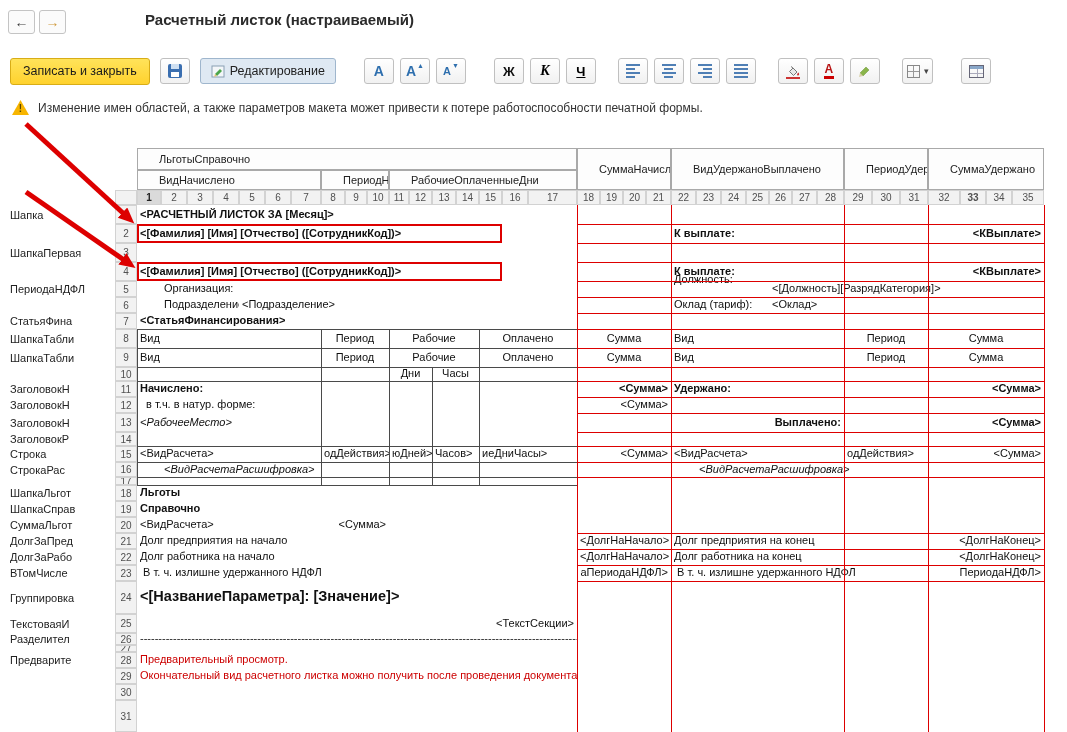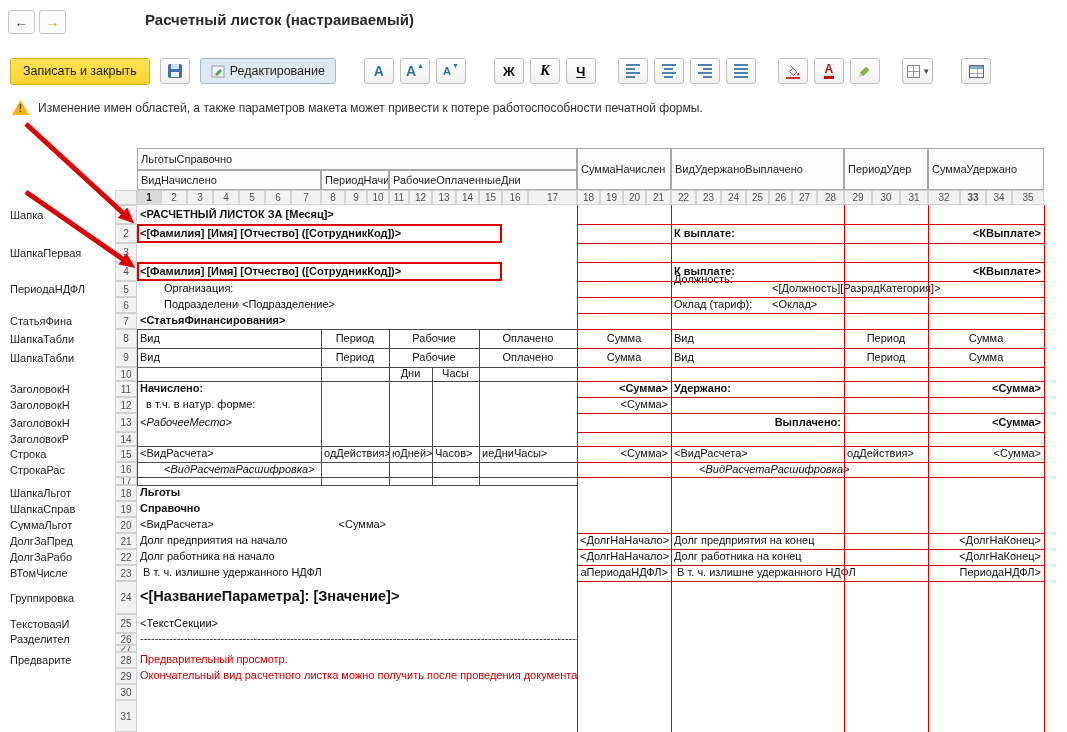--- a/index.html
+++ b/index.html
@@ -46,21 +46,21 @@
          linear-gradient(#aab,#aab) 7px 0/1px 13px no-repeat,linear-gradient(#aab,#aab) 0 7px/15px 1px no-repeat}
 
   
   .warnrow{position:absolute;top:100px;left:12px;display:flex;align-items:center;gap:9px;font-size:12px;color:#333;white-space:nowrap}
   .tri{width:17px;height:15px;background:#f7b500;clip-path:polygon(50% 0,100% 100%,0 100%);
        display:flex;align-items:flex-end;justify-content:center;color:#5a4500;font-weight:700;font-size:10px;line-height:1.2}
 
   
   #sheet{position:absolute;top:148px;left:8px;background:#fff}
   .gcell{position:absolute;box-sizing:border-box;border:1px solid #a9a9a9;background:#fdfdfd;font-size:11px;color:#222;
-         display:flex;align-items:center;padding-left:3px;overflow:hidden;white-space:nowrap}
+         display:flex;align-items:center;padding-left:21px;overflow:hidden;white-space:nowrap}
   .hcell{position:absolute;box-sizing:border-box;border:1px solid #d2d2d2;background:#f2f2f2;font-size:10px;color:#505050;
          display:flex;align-items:center;justify-content:center;overflow:hidden}
   .hsel{background:var(--sel,#dadada);color:#222;font-weight:700}
   .rarea{position:absolute;box-sizing:border-box;font-size:11px;color:#222;padding-left:2px;overflow:hidden;
          white-space:nowrap;display:flex;align-items:center}
   .cell{position:absolute;box-sizing:border-box;font-size:11px;color:#101010;padding:0 3px;overflow:hidden;white-space:pre}
   .cell.b{font-weight:700}
   .cell.i{font-style:italic}
   .cell.r{text-align:right}
   .cell.c{text-align:center}
@@ -343,21 +343,21 @@
     <div class="cell r" style="left: 920px; top: 385px; width: 116px; height: 16px; line-height: 15px;">&lt;ДолгНаКонец&gt;</div>
     <div class="cell " style="left: 129px; top: 401px; width: 440px; height: 16px; line-height: 15px;">Долг работника на начало</div>
     <div class="cell r" style="left: 569px; top: 401px; width: 94px; height: 16px; line-height: 15px;">&lt;ДолгНаНачало&gt;</div>
     <div class="cell " style="left: 663px; top: 401px; width: 257px; height: 16px; line-height: 15px;">Долг работника на конец</div>
     <div class="cell r" style="left: 920px; top: 401px; width: 116px; height: 16px; line-height: 15px;">&lt;ДолгНаКонец&gt;</div>
     <div class="cell " style="left: 129px; top: 417px; width: 440px; height: 16px; line-height: 15px;"> В т. ч. излишне удержанного НДФЛ</div>
     <div class="cell r" style="left: 569px; top: 417px; width: 94px; height: 16px; line-height: 15px;">аПериодаНДФЛ&gt;</div>
     <div class="cell " style="left: 663px; top: 417px; width: 257px; height: 16px; line-height: 15px;"> В т. ч. излишне удержанного НДФЛ</div>
     <div class="cell r" style="left: 920px; top: 417px; width: 116px; height: 16px; line-height: 15px;">ПериодаНДФЛ&gt;</div>
     <div class="cell b big" style="left: 129px; top: 433px; width: 440px; height: 33px; line-height: 32px;">&lt;[НазваниеПараметра]: [Значение]&gt;</div>
-    <div class="cell " style="left: 129px; top: 466px; width: 440px; height: 19px; line-height: 18px;">&lt;ТекстСекции&gt;</div>
+    <div class="cell " style="left: 129px; top: 466px; width: 440px; height: 19px; line-height: 18px; text-align: right;">&lt;ТекстСекции&gt;</div>
     <div class="cell dash" style="left: 129px; top: 485px; width: 440px; height: 12px; line-height: 11px;">------------------------------------------------------------------------------------------------------------------------</div>
     <div class="cell red" style="left: 129px; top: 504px; width: 440px; height: 16px; line-height: 15px;">Предварительный просмотр.</div>
     <div class="cell red" style="left: 129px; top: 520px; width: 440px; height: 16px; line-height: 15px;">Окончательный вид расчетного листка можно получить после проведения документа.</div>
     <div class="gline" style="left: 129px; top: 181px; width: 440px; height: 1px; background: rgb(74, 74, 74);"></div>
     <div class="gline" style="left: 129px; top: 200px; width: 440px; height: 1px; background: rgb(74, 74, 74);"></div>
     <div class="gline" style="left: 129px; top: 219px; width: 440px; height: 1px; background: rgb(74, 74, 74);"></div>
     <div class="gline" style="left: 129px; top: 233px; width: 440px; height: 1px; background: rgb(74, 74, 74);"></div>
     <div class="gline" style="left: 129px; top: 298px; width: 440px; height: 1px; background: rgb(74, 74, 74);"></div>
     <div class="gline" style="left: 129px; top: 314px; width: 440px; height: 1px; background: rgb(74, 74, 74);"></div>
     <div class="gline" style="left: 129px; top: 329px; width: 440px; height: 1px; background: rgb(74, 74, 74);"></div>

